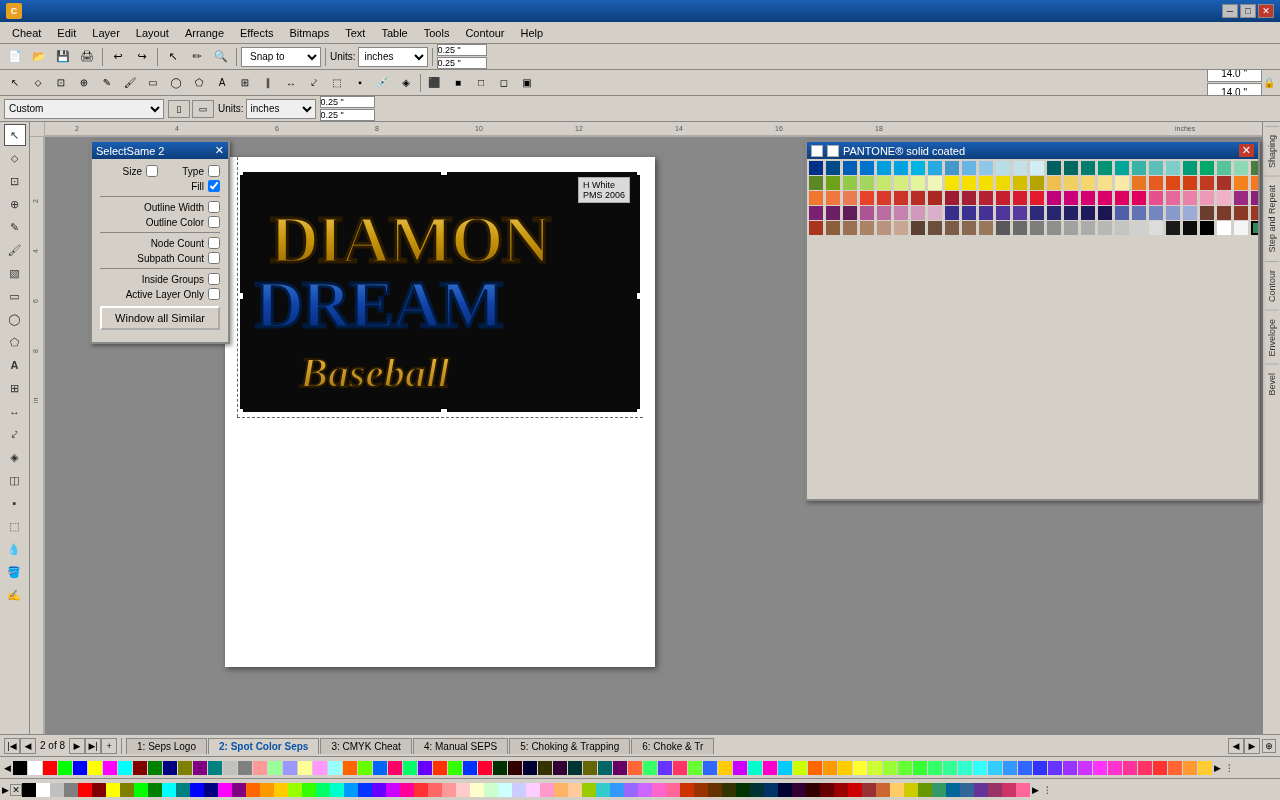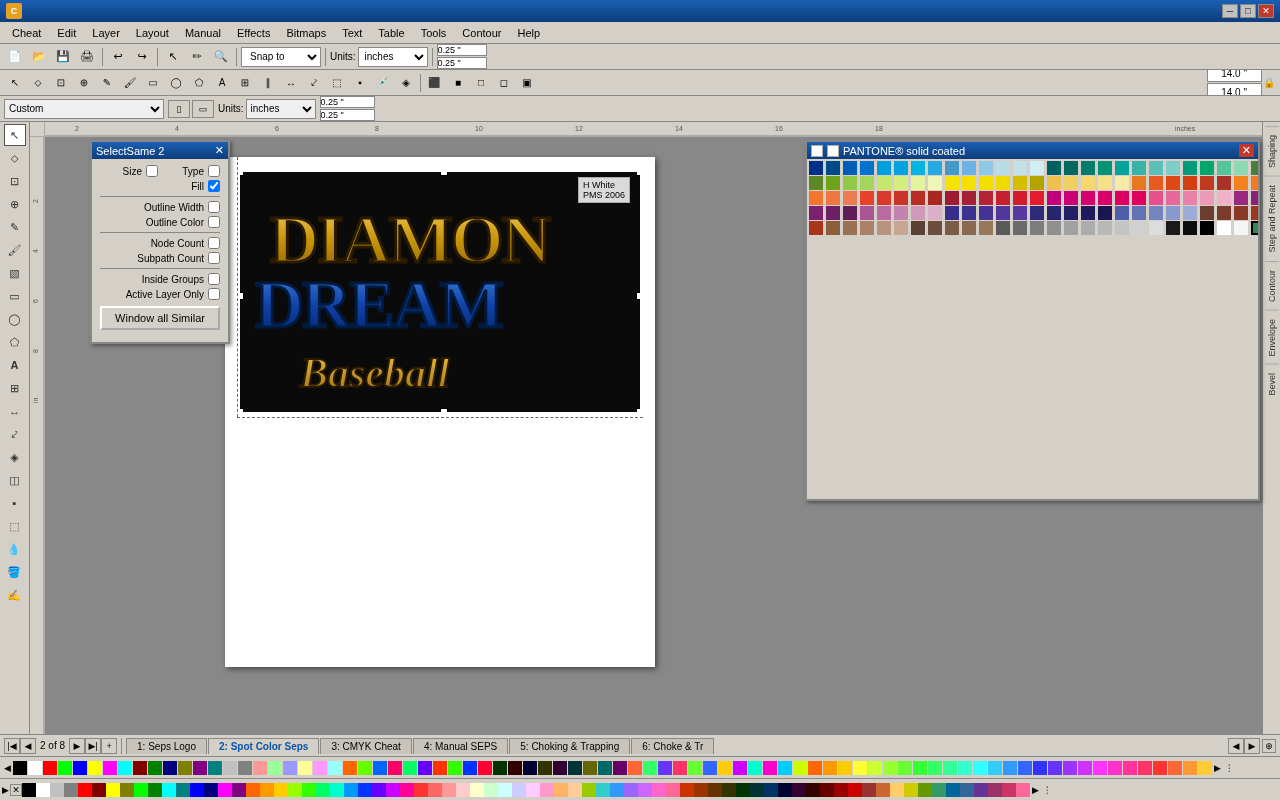--- a/index.html
+++ b/index.html
@@ -96,21 +96,21 @@
     <div class="win-btn">□</div>
     <div class="win-btn close">✕</div>
   </div>
 </div>
 
 <div id="menu-bar">
   <div class="menu-item">Cheat</div>
   <div class="menu-item">Edit</div>
   <div class="menu-item">Layer</div>
   <div class="menu-item">Layout</div>
-  <div class="menu-item">Manual</div>
+  <div class="menu-item">Arrange</div>
   <div class="menu-item">Effects</div>
   <div class="menu-item">Bitmaps</div>
   <div class="menu-item">Text</div>
   <div class="menu-item">Table</div>
   <div class="menu-item">Tools</div>
   <div class="menu-item">Contour</div>
   <div class="menu-item">Help</div>
 </div>
 
 <div id="toolbar1">

